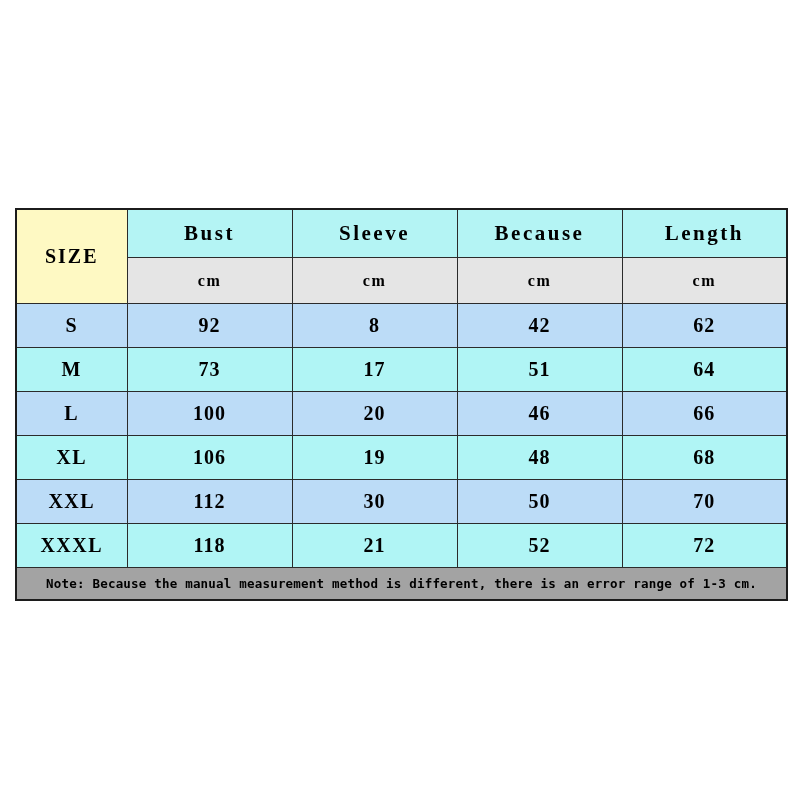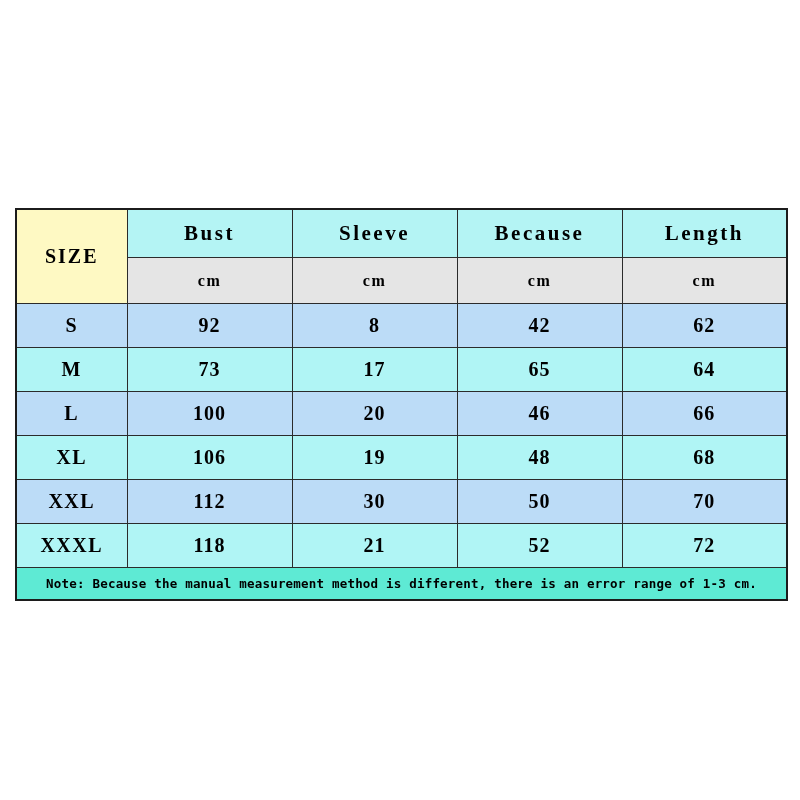--- a/index.html
+++ b/index.html
@@ -74,21 +74,21 @@
     height: 43px;
   }
   td.val-cell {
     font-size: 20px;
     letter-spacing: 1px;
     height: 43px;
   }
 
   
   td.note-cell {
-    background: #5eead4;
+    background: #a3a3a3;
     height: 31px;
     font-family: "DejaVu Sans Mono", "Liberation Mono", monospace;
     font-size: 12.5px;
     font-weight: 700;
     letter-spacing: 0.2px;
     text-align: center;
     color: #000000;
     white-space: nowrap;
   }
 </style>
@@ -126,21 +126,21 @@
         <td class="val-cell">92</td>
         <td class="val-cell">8</td>
         <td class="val-cell">42</td>
         <td class="val-cell">62</td>
       </tr>
 
       <tr class="row-even">
         <td class="size-cell">M</td>
         <td class="val-cell">73</td>
         <td class="val-cell">17</td>
-        <td class="val-cell">65</td>
+        <td class="val-cell">51</td>
         <td class="val-cell">64</td>
       </tr>
 
       <tr class="row-odd">
         <td class="size-cell">L</td>
         <td class="val-cell">100</td>
         <td class="val-cell">20</td>
         <td class="val-cell">46</td>
         <td class="val-cell">66</td>
       </tr>

